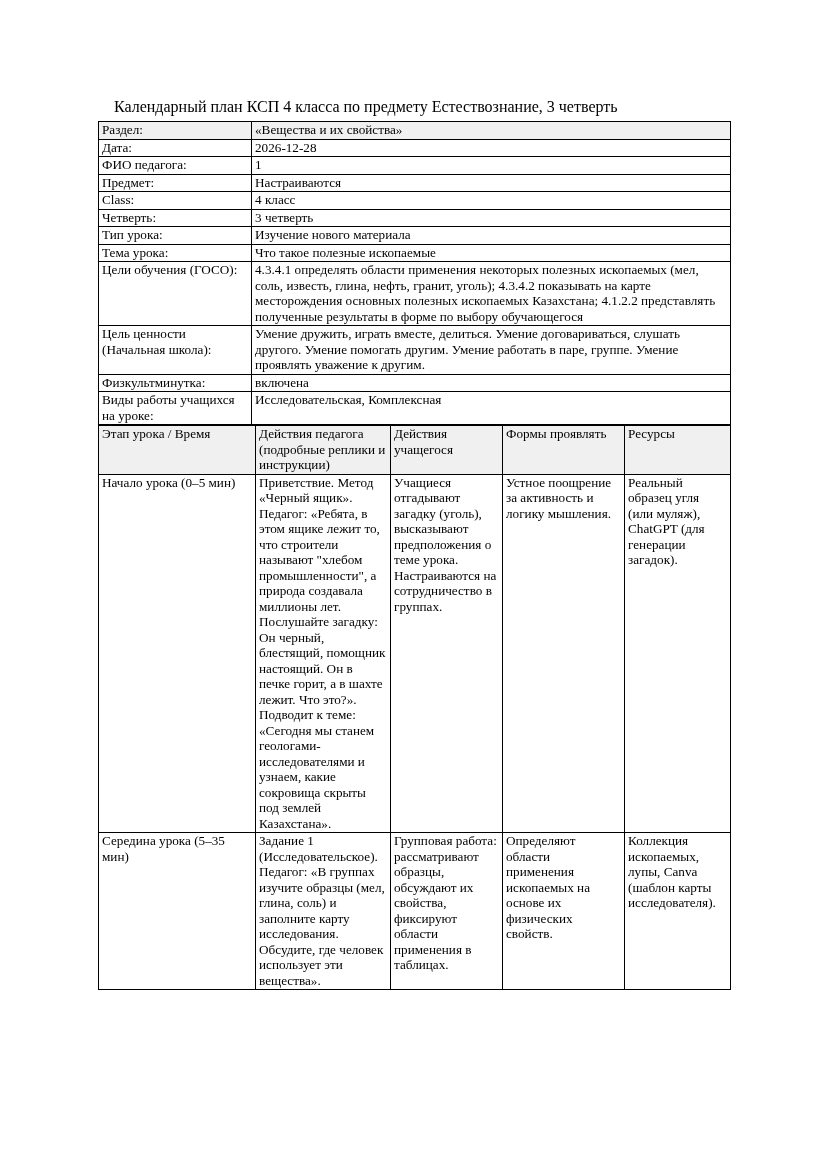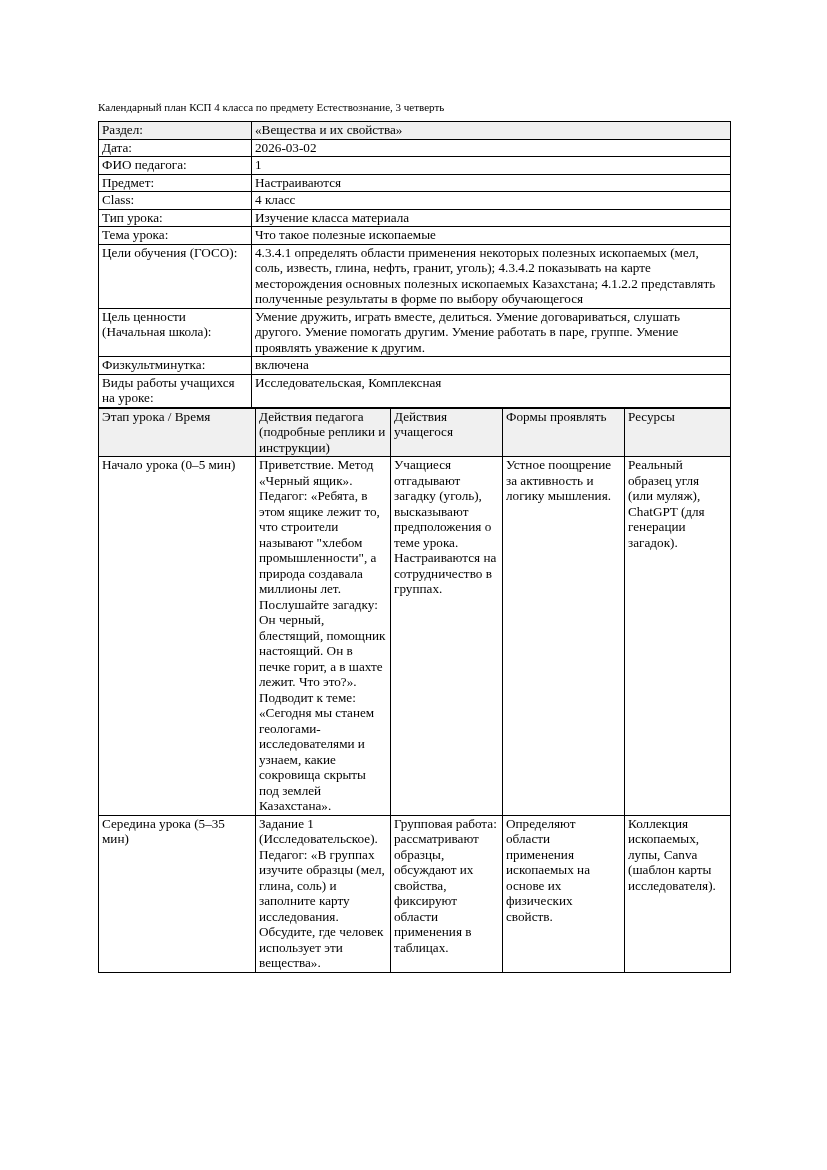--- a/index.html
+++ b/index.html
@@ -12,23 +12,23 @@
     width: 827px;
     height: 1170px;
     background: #ffffff;
     color: #000000;
     font-family: "Liberation Serif", serif;
     box-sizing: border-box;
     padding: 99px 97px 0 98px;
     overflow: hidden;
   }
   .title {
-    font-size: 11px;
+    font-size: 16px;
     line-height: 16px;
-    margin: 0 0 6px 0;
+    margin: 0 0 6px 16px;
   }
   table {
     border-collapse: collapse;
     table-layout: fixed;
     width: 632px;
   }
   td, th {
     border: 1px solid #000000;
     vertical-align: top;
     text-align: left;
@@ -66,37 +66,41 @@
       <col class="info-col-label">
       <col class="info-col-value">
     </colgroup>
     <tbody>
       <tr class="shaded">
         <td>Раздел:</td>
         <td>«Вещества и их свойства»</td>
       </tr>
       <tr>
         <td>Дата:</td>
-        <td>2026-03-02</td>
+        <td>2026-12-28</td>
       </tr>
       <tr>
         <td>ФИО педагога:</td>
         <td>1</td>
       </tr>
       <tr>
         <td>Предмет:</td>
         <td>Настраиваются</td>
       </tr>
       <tr>
         <td>Class:</td>
         <td>4 класс</td>
       </tr>
       <tr>
+        <td>Четверть:</td>
+        <td>3 четверть</td>
+      </tr>
+      <tr>
         <td>Тип урока:</td>
-        <td>Изучение класса материала</td>
+        <td>Изучение нового материала</td>
       </tr>
       <tr>
         <td>Тема урока:</td>
         <td>Что такое полезные ископаемые</td>
       </tr>
       <tr>
         <td>Цели обучения (ГОСО):</td>
         <td>4.3.4.1 определять области применения некоторых полезных ископаемых (мел, соль, известь, глина, нефть, гранит, уголь); 4.3.4.2 показывать на карте месторождения основных полезных ископаемых Казахстана; 4.1.2.2 представлять полученные результаты в форме по выбору обучающегося</td>
       </tr>
       <tr>

